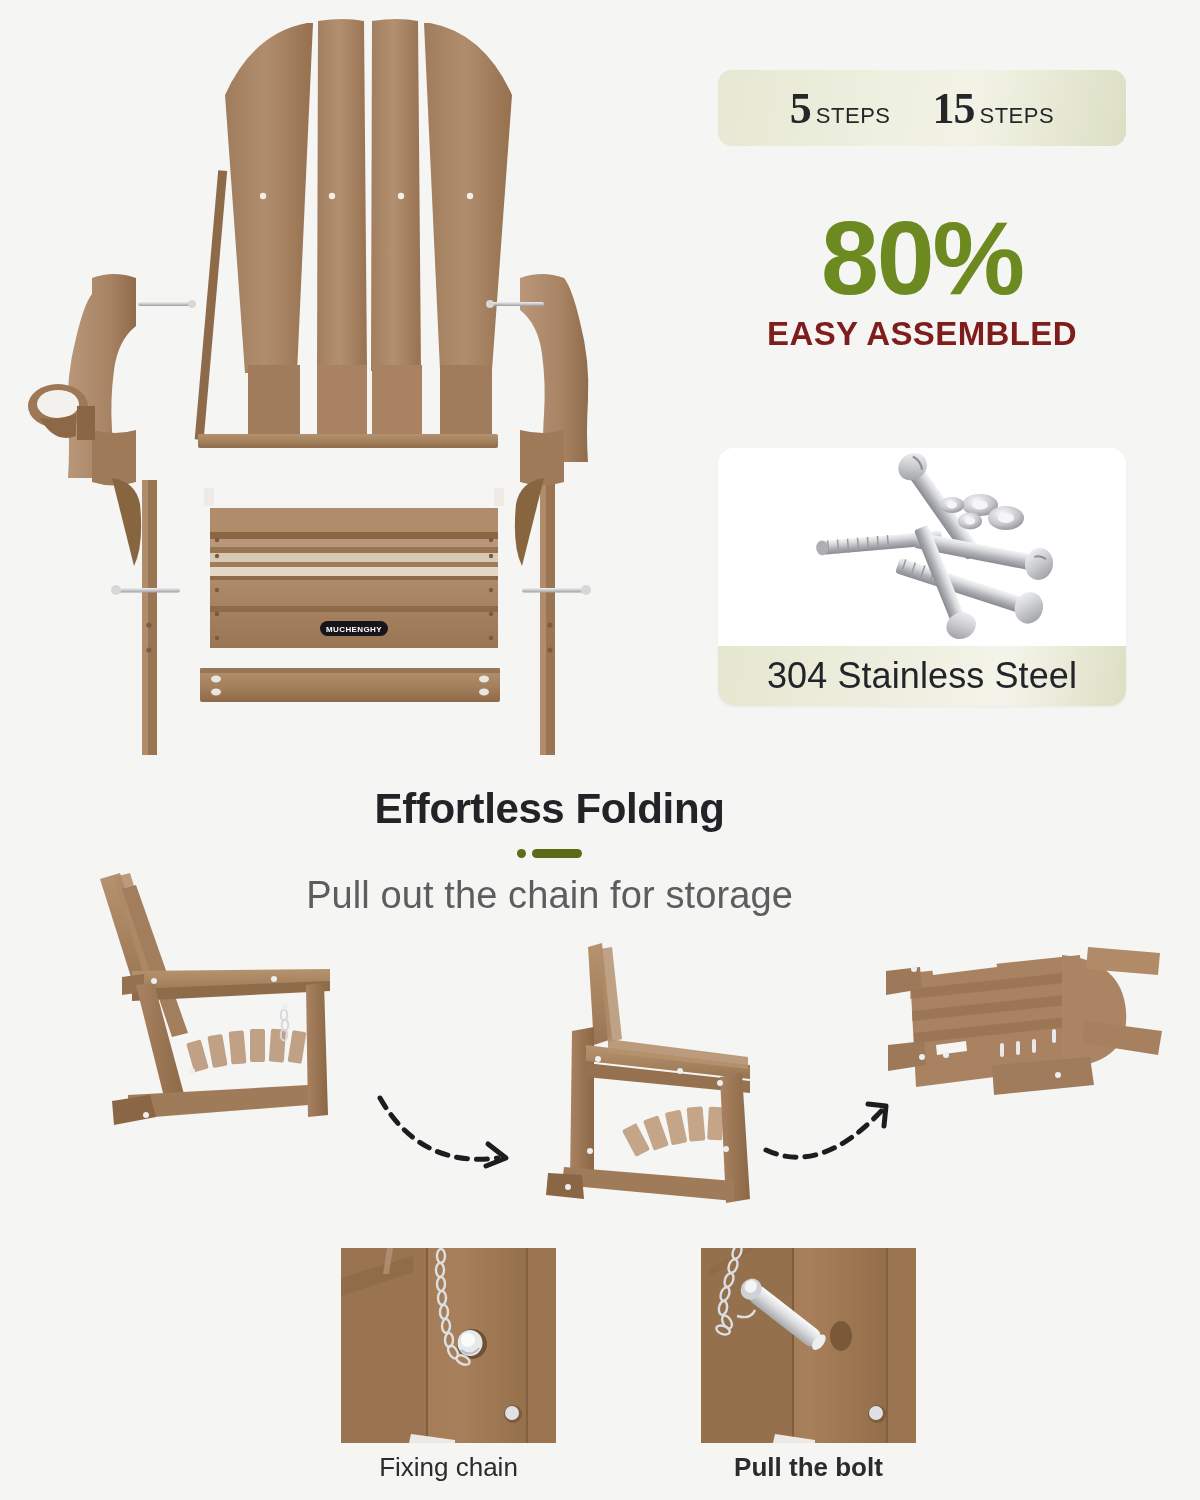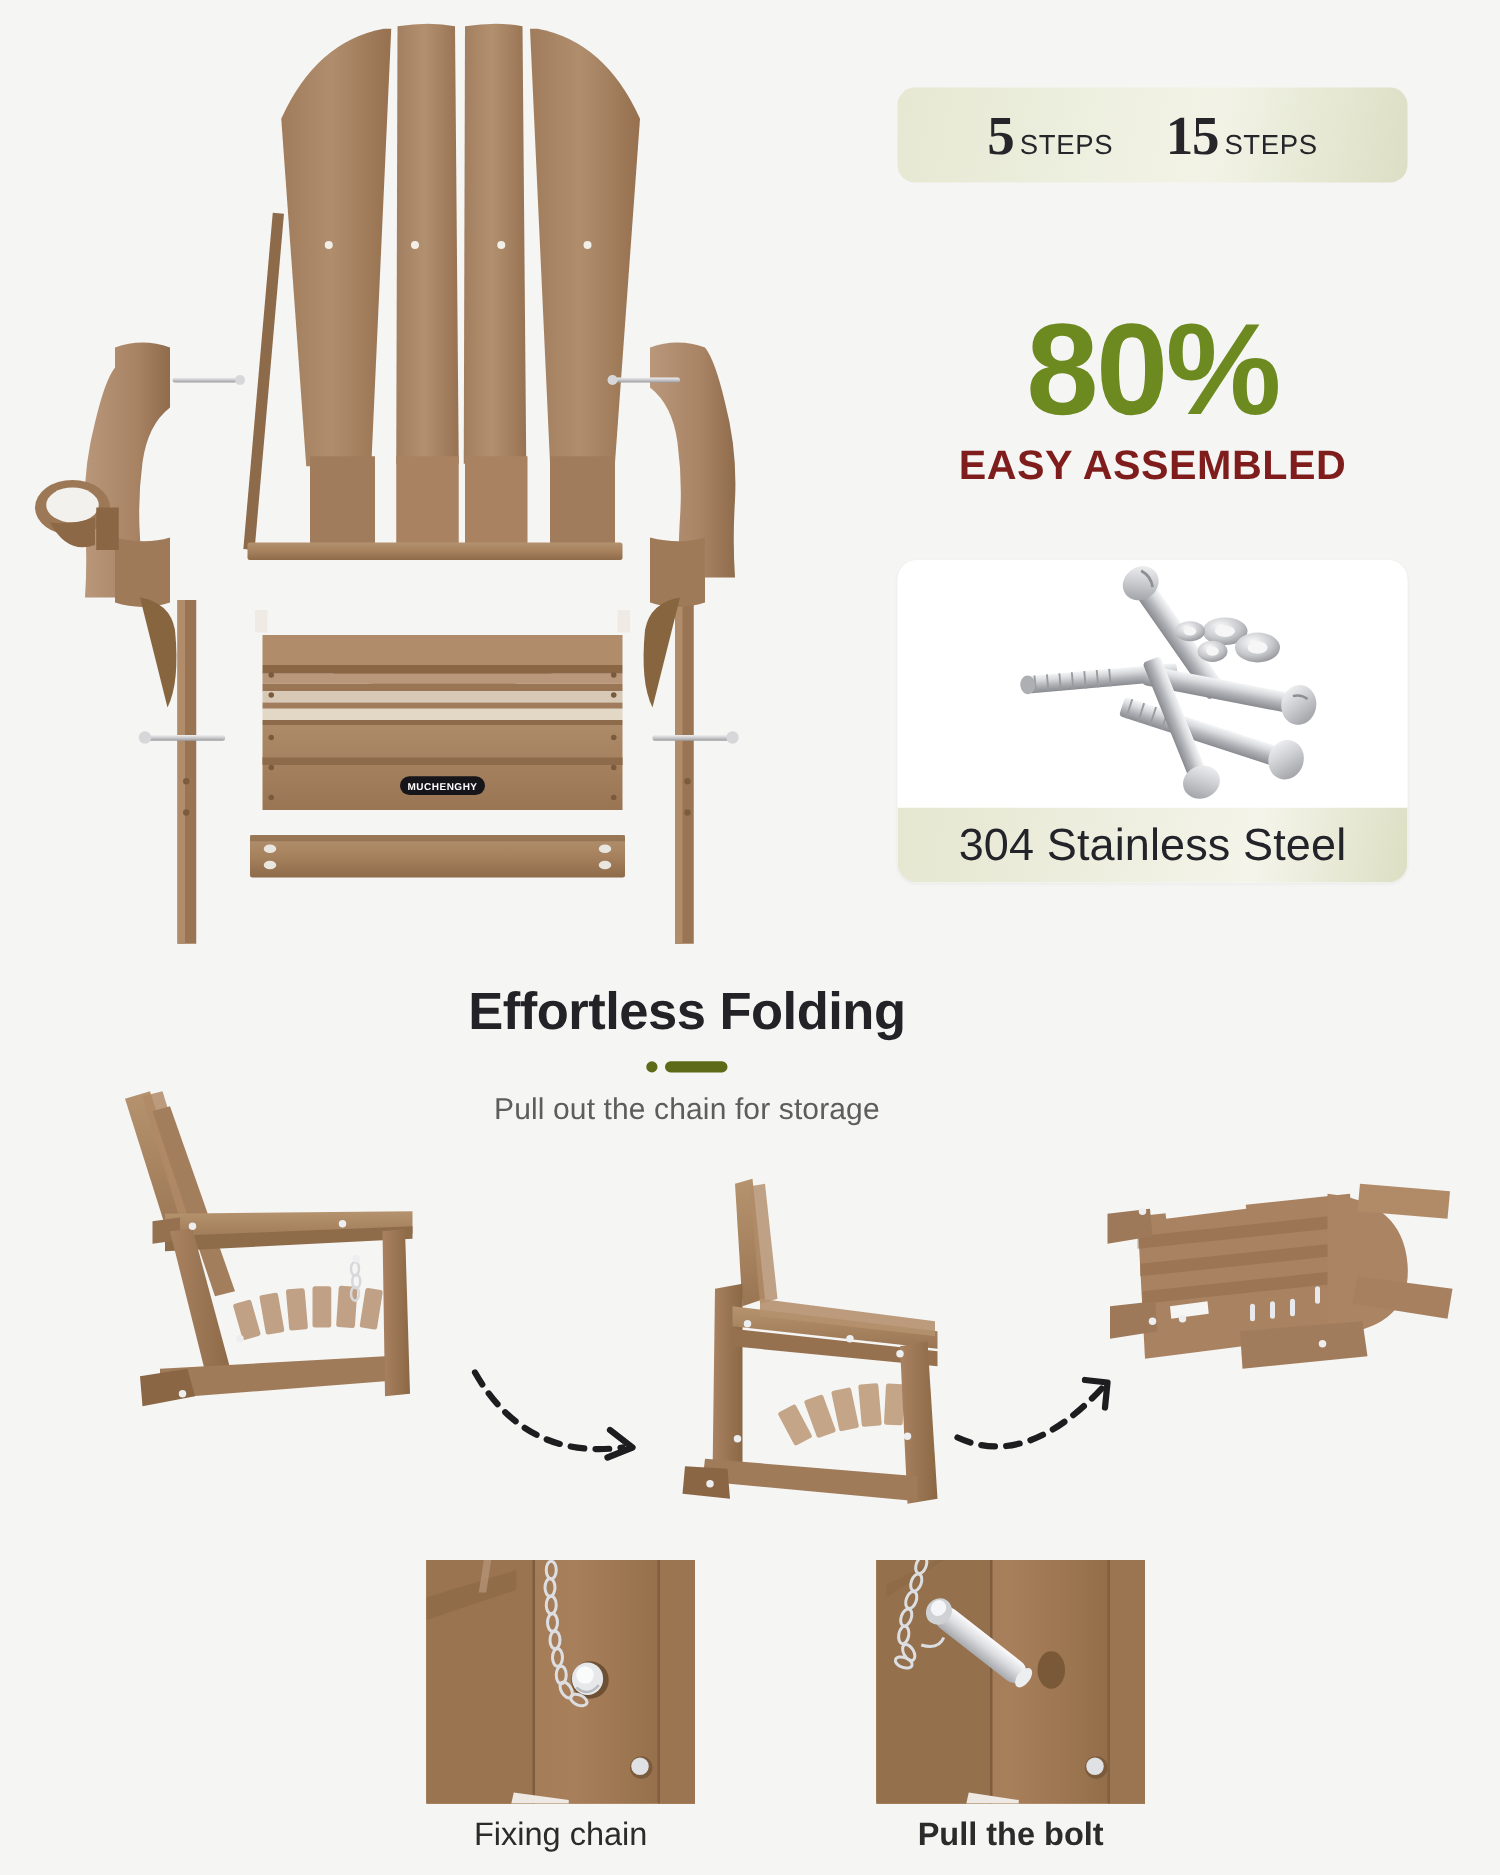--- a/index.html
+++ b/index.html
@@ -18,21 +18,21 @@
     background:linear-gradient(100deg,#e6e8d2 0%,#eceedd 30%,#f2f3e6 62%,#dcdfc4 100%);
     display:flex; align-items:center; justify-content:center; gap:42px;
   }
   .badge-group{ display:flex; align-items:baseline; }
   .badge-num{ font-size:44px; font-weight:bold; color:#26262a; letter-spacing:-1px;
               font-family:"Liberation Serif", serif; }
   .badge-unit{ font-size:22px; font-weight:normal; color:#26262a; margin-left:5px; letter-spacing:.5px; }
 
   
   .pct-wrap{ position:absolute; left:718px; top:205px; width:408px; text-align:center; }
-  .pct-num{ font-size:104px; line-height:1.02; font-weight:bold; color:#6d8a21; letter-spacing:-2px;margin-top:38px; }
+  .pct-num{ font-size:104px; line-height:1.02; font-weight:bold; color:#6d8a21; letter-spacing:-2px; }
   .pct-sub{ font-size:33px; font-weight:bold; color:#7f1d1d; letter-spacing:.4px; margin-top:4px; }
 
   
   .steel-card{
     position:absolute; left:718px; top:448px; width:408px; height:258px;
     border-radius:16px; overflow:hidden; background:#fff;
     box-shadow:0 1px 3px rgba(0,0,0,.05);
   }
   .steel-photo{ position:relative; height:198px; background:#fff; overflow:hidden; }
   .steel-cap{
@@ -41,21 +41,21 @@
     display:flex; align-items:center; justify-content:center;
   }
   .steel-cap span{ font-size:36px; color:#23232a; letter-spacing:.1px; }
 
   
   .sec-head{ position:absolute; left:0; top:785px; width:1080px; text-align:center;padding-left:19px; }
   .sec-title{ font-size:42px; font-weight:bold; color:#232327; letter-spacing:-.4px; }
   .divider{ display:flex; align-items:center; justify-content:center; gap:6px; margin-top:16px; }
   .divider .d1{ width:9px; height:9px; border-radius:50%; background:#5d6b19; }
   .divider .d2{ width:50px; height:9px; border-radius:5px; background:#5d6b19; }
-  .sec-sub{ font-size:24px; color:#5d5d5d; margin-top:16px; letter-spacing:.1px; }
+  .sec-sub{ font-size:38px; color:#5d5d5d; margin-top:16px; letter-spacing:.1px; }
 
   
   .fold-row{ position:absolute; left:0; top:865px; width:1200px; height:360px; }
   .fold-slot{ position:absolute; }
 
   
   .detail-row{ position:absolute; left:0; top:1248px; width:1200px; }
   .dpanel{ position:absolute; width:215px; height:195px; overflow:hidden; background:#a3794f; }
   .dp-left{ left:341px; top:0; }
   .dp-right{ left:701px; top:0; }

